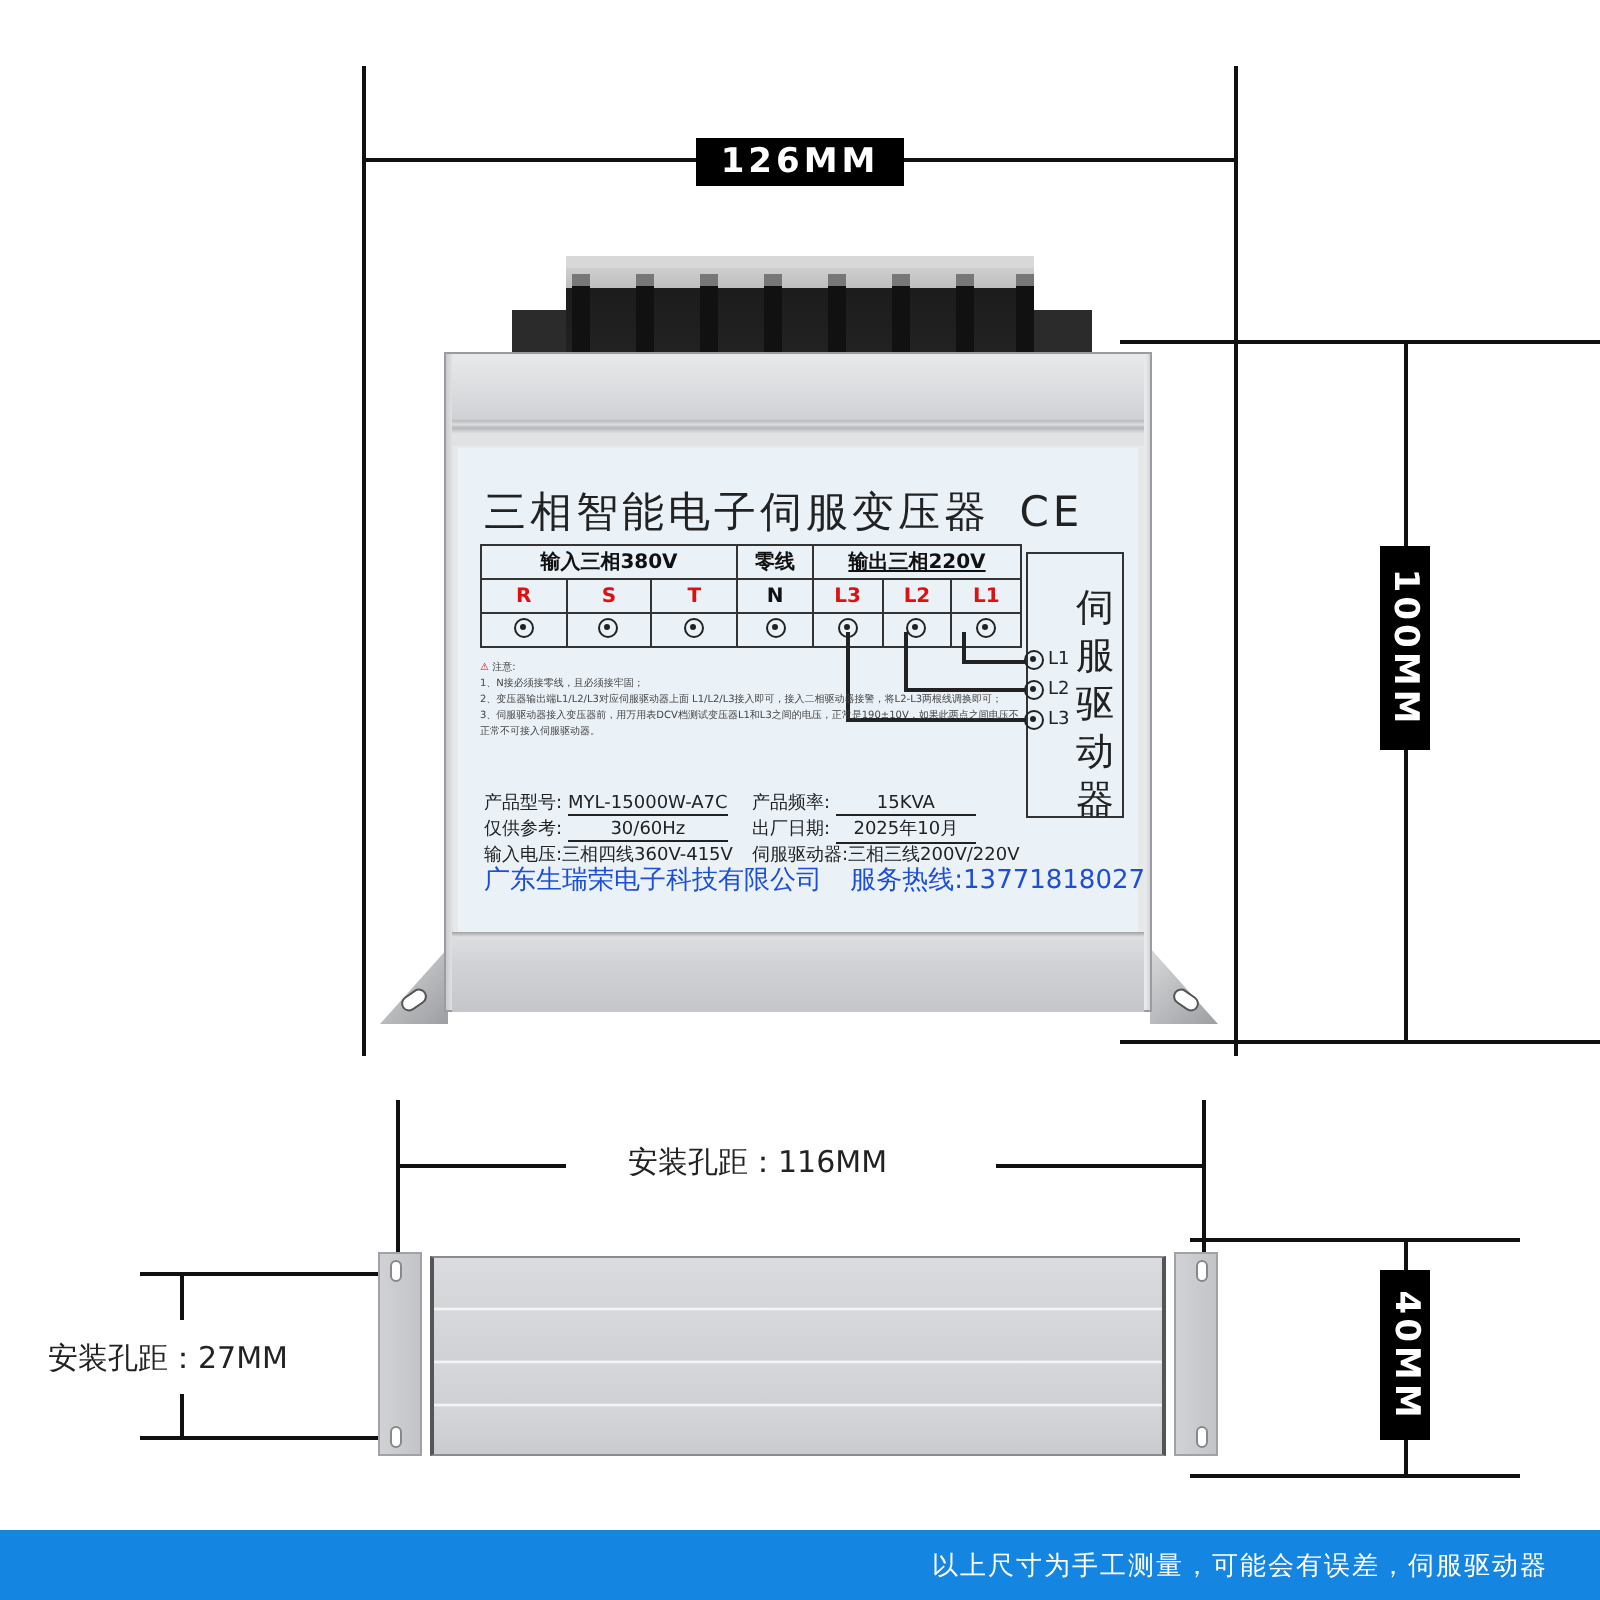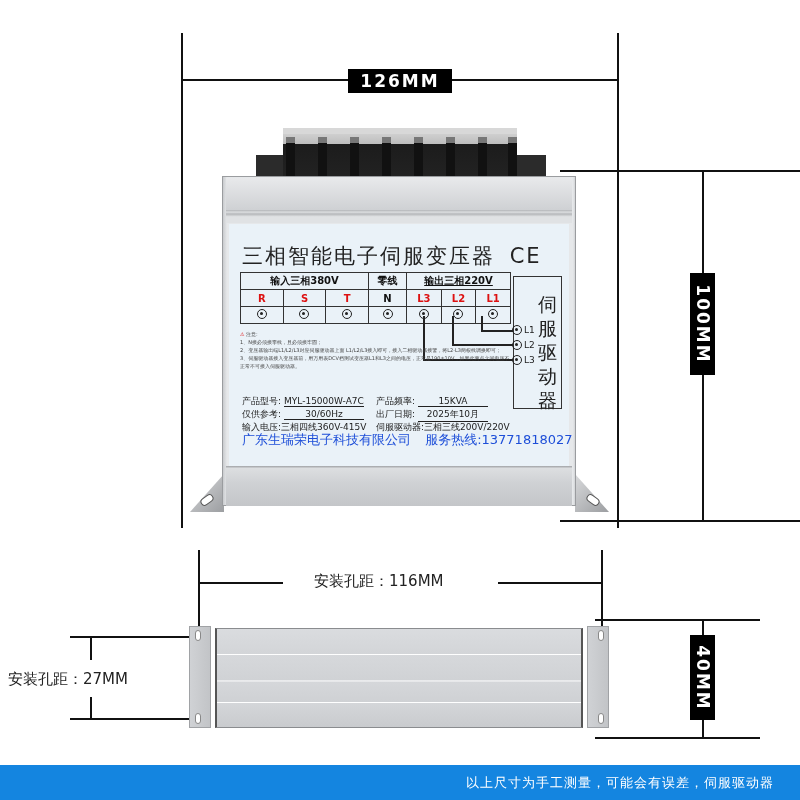--- a/index.html
+++ b/index.html
@@ -197,21 +197,21 @@
 <div class="line-v" style="left:198px; top:550px; height:86px;"></div>
 <div class="line-v" style="left:601px; top:550px; height:86px;"></div>
 <div class="line-h" style="left:198px; top:582px; width:85px;"></div>
 <div class="line-h" style="left:498px; top:582px; width:104px;"></div>
 <div class="plain-label" style="left:314px; top:572px;">安装孔距：116MM</div>
 
 <div class="line-h" style="left:70px; top:636px; width:130px;"></div>
 <div class="line-h" style="left:70px; top:718px; width:130px;"></div>
 <div class="line-v" style="left:90px; top:636px; height:24px;"></div>
 <div class="line-v" style="left:90px; top:697px; height:22px;"></div>
-<div class="plain-label" style="left:8px; top:670px;">安装孔距：27MM</div>
+<div class="plain-label" style="left:24px; top:670px;">安装孔距：27MM</div>
 
 <div class="line-h" style="left:595px; top:619px; width:165px;"></div>
 <div class="line-h" style="left:595px; top:737px; width:165px;"></div>
 <div class="line-v" style="left:702px; top:619px; height:118px;"></div>
 <div class="dim-label-v" style="left:690px; top:635px; width:25px; height:85px;">
   <span>40MM</span>
 </div>
 
 <div class="side-flange" style="left:189px; top:626px; width:22px; height:102px;"></div>
 <div class="side-hole" style="left:195px; top:630px;"></div>

